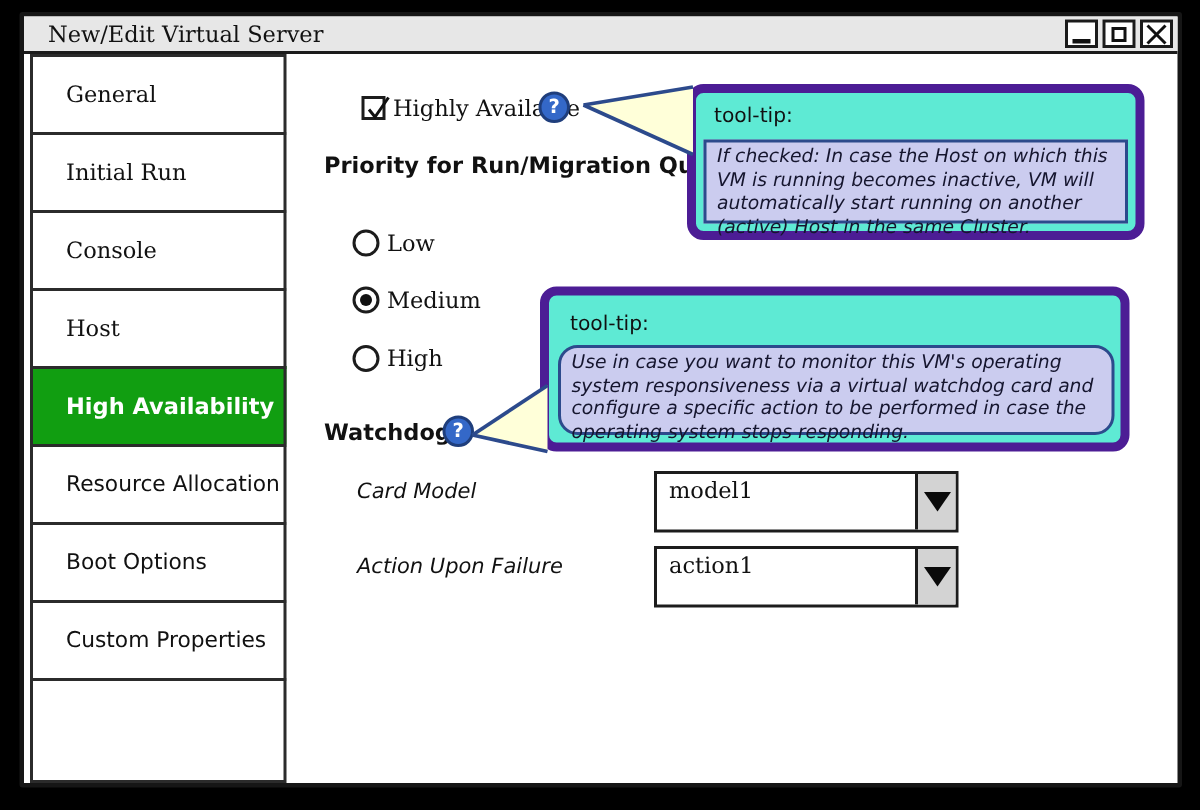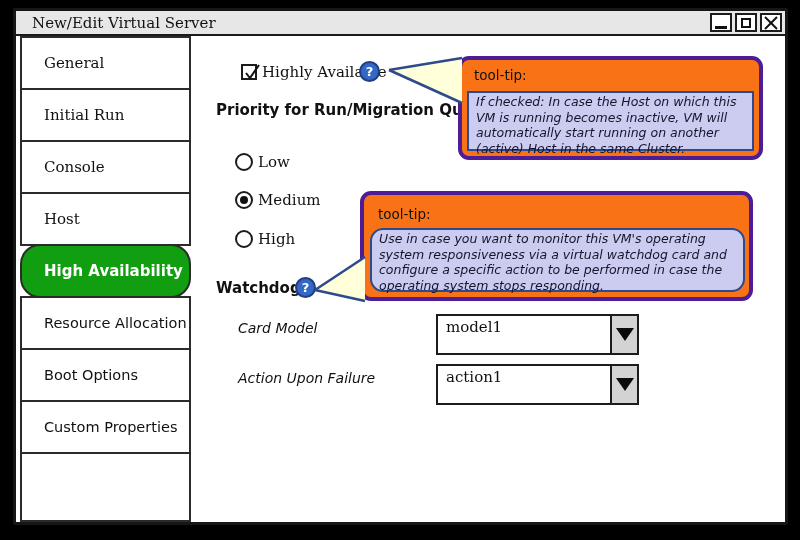--- a/index.html
+++ b/index.html
@@ -23,21 +23,21 @@
 
   
   .sidebar { position: absolute; left: 4px; top: 25px; bottom: 0; width: 171px;
              display: flex; flex-direction: column; }
   .cell { border: 2px solid #2b2b2b; background: #fff; height: 54px; margin-top: -2px;
           display: flex; align-items: center; padding-left: 22px;
           font-family: "DejaVu Serif", serif; font-size: 15px; }
   .cell:first-child { margin-top: 0; }
   .cell.sans { font-family: "DejaVu Sans", sans-serif; font-size: 14.5px; }
   .cell.selected { background: #119e11; color: #fff; font-family: "DejaVu Sans", sans-serif;
-                   font-weight: bold; font-size: 15px; border-radius: 20px; }
+                   font-weight: bold; font-size: 15px; }
   .cell.empty { flex: 1 1 auto; height: auto; }
 
   
   .content { position: absolute; left: 175px; top: 25px; right: 0; bottom: 0; }
   .abs { position: absolute; }
 
   .checkbox { left: 50px; top: 28px; width: 16px; height: 16px;
               border: 2px solid #1c1c1c; background: #fff; }
   .checkbox svg { position: absolute; left: -1px; top: -5px; overflow: visible; }
   .cb-label { left: 71px; top: 27px; font-family: "DejaVu Serif", serif; font-size: 15px; line-height: 18px; }
@@ -65,21 +65,21 @@
   .dropdown { width: 203px; height: 41px; border: 2px solid #1c1c1c; background: #fff; cursor: pointer; }
   .dd1 { left: 245px; top: 278px; } .dd2 { left: 245px; top: 328px; }
   .dd-value { position: absolute; left: 8px; top: 0; line-height: 23px;
               font-family: "DejaVu Serif", serif; font-size: 15px; }
   .dd-btn { position: absolute; right: 0; top: 0; bottom: 0; width: 27px; background: #d3d3d3;
             border-left: 2px solid #1c1c1c; display: flex; align-items: center; justify-content: center; }
   .dd-arrow { width: 0; height: 0; border-left: 9px solid transparent;
               border-right: 9px solid transparent; border-top: 13px solid #0a0a0a; }
 
   
-  .tooltip { position: absolute; background: #f97316; border: 4px solid #4c1d95; border-radius: 11px; }
+  .tooltip { position: absolute; background: #5eead4; border: 6px solid #4c1d95; border-radius: 11px; }
   .tt1 { left: 442px; top: 45px; width: 305px; height: 104px; }
   .tt2 { left: 344px; top: 180px; width: 393px; height: 110px; }
   .tt-title { position: absolute; left: 12px; top: 7px; font-size: 13.5px; color: #111; }
   .tt2 .tt-title { left: 14px; top: 11px; }
   .tt-body { position: absolute; left: 5px; right: 5px; top: 31px; bottom: 5px;
              background: #cbccef; border: 2px solid #2c4a8c; padding: 1px 7px;
              font-style: italic; font-size: 12.5px; line-height: 15.5px; color: #15152e; }
   .tt2 .tt-body { left: 6px; right: 4px; top: 33px; border-radius: 13px; }
 
   .tails { position: absolute; left: 0; top: 0; width: 775px; height: 517px;

